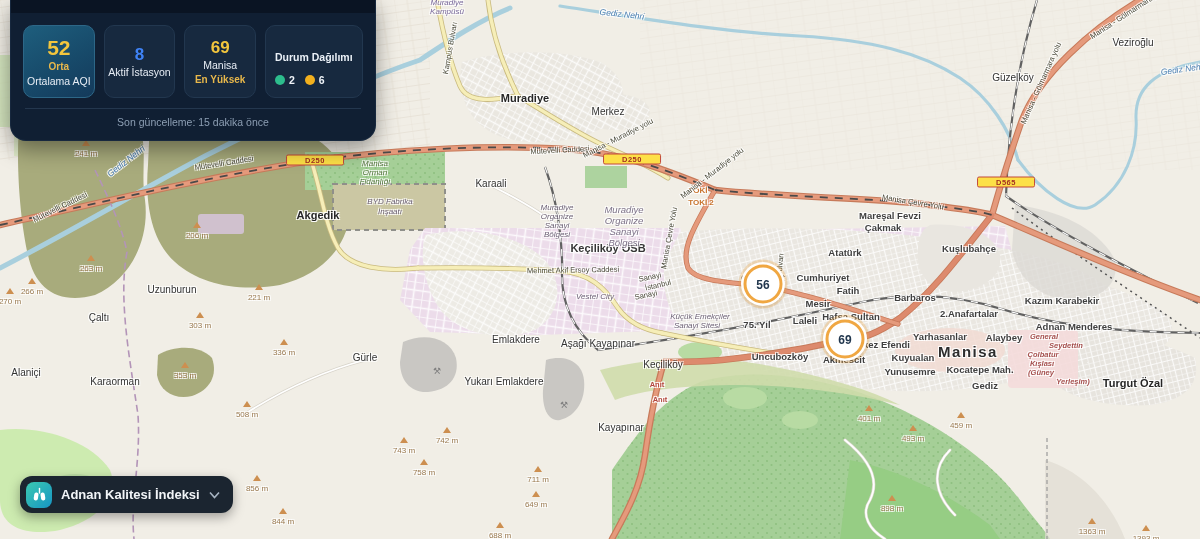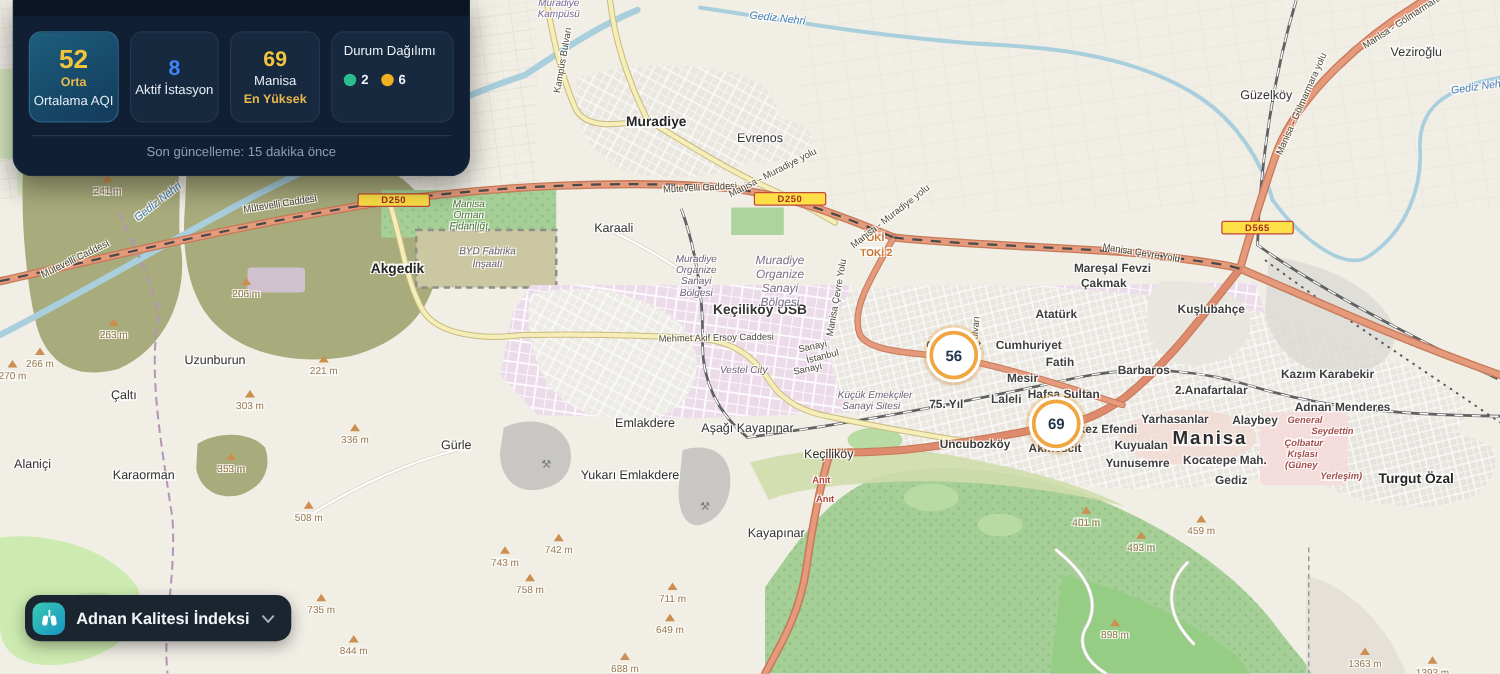--- a/index.html
+++ b/index.html
@@ -39,21 +39,21 @@
   .cards{display:flex;gap:9px;padding:12px 12px 0 12px;text-align:right;}
   .card{flex:1;height:73px;background:#17293f;border:1px solid #22374f;border-radius:10px;
       display:flex;flex-direction:column;align-items:center;justify-content:center;gap:3px;box-sizing:border-box;}
   .card.hl{background:linear-gradient(150deg,#1e5e7d 0%,#174a6a 55%,#143a5b 100%);border-color:#2d6787;}
   .card .v{font-size:21px;font-weight:700;line-height:1;}
   .card .v.sm{font-size:17px;}
   .yellow{color:#f2c53d;} .blue{color:#3f83f7;} .amber{color:#e2aa3f;}
   .card .l1{font-size:10px;color:#e8b84b;font-weight:600;}
   .card .lw{font-size:10.5px;color:#e7edf5;}
   .card.dist{align-items:flex-start;justify-content:flex-start;padding:9px 9px;flex:1.12;}
-  .card.dist .ttl{font-size:10.5px;font-weight:400;color:#eaf0f7;line-height:1.25;}
+  .card.dist .ttl{font-size:10.5px;font-weight:700;color:#eaf0f7;line-height:1.25;margin-top:16px;}
   .legend{display:flex;gap:10px;margin-top:7px;align-items:center;}
   .leg{display:flex;align-items:center;gap:4px;font-size:10.5px;font-weight:700;color:#f0f4f9;}
   .dot{width:10px;height:10px;border-radius:50%;display:inline-block;}
   .divider{margin:10px 14px 0 14px;border-top:1px solid #24374e;}
   .updated{text-align:center;color:#8d9fb4;font-size:10.5px;padding-top:7px;}
   
   .pill{position:absolute;left:20px;top:476px;height:37px;background:#1b2530;border-radius:12px;
       display:flex;align-items:center;gap:9px;padding:0 13px 0 6px;box-shadow:0 4px 12px rgba(0,0,0,.35);cursor:pointer;}
   .pill-icon{width:26px;height:26px;border-radius:8px;background:linear-gradient(135deg,#3bc9b1 0%,#1795c4 100%);
       display:flex;align-items:center;justify-content:center;}
@@ -207,21 +207,21 @@
     <path d="M0,225 C90,205 190,180 310,161 C400,148 500,145 565,149 C615,152 655,165 715,190" fill="none" stroke="#4a4a4a" stroke-width="1.8" stroke-dasharray="8,7"></path>
     <path d="M715,190 C770,196 860,198 915,203 C950,208 975,210 992,215" fill="none" stroke="#4a4a4a" stroke-width="1.8" stroke-dasharray="8,7"></path>
   </svg>
 
   <div id="labels-layer">
       <div class="ml city" style="left: 968px; top: 351px;">Manisa</div>
       <div class="ml town" style="left: 525px; top: 98px;">Muradiye</div>
       <div class="ml town" style="left: 318px; top: 215px;">Akgedik</div>
       <div class="ml town" style="left: 1133px; top: 383px;">Turgut Özal</div>
       <div class="ml osb" style="left: 608px; top: 248px;">Keçiliköy OSB</div>
-      <div class="ml village" style="left: 608px; top: 111px;">Evrenos</div>
+      <div class="ml village" style="left: 608px; top: 111px;">Merkez</div>
       <div class="ml village" style="left: 491px; top: 183px;">Karaali</div>
       <div class="ml village" style="left: 172px; top: 289px;">Uzunburun</div>
       <div class="ml village" style="left: 99px; top: 317px;">Çaltı</div>
       <div class="ml village" style="left: 26px; top: 372px;">Alaniçi</div>
       <div class="ml village" style="left: 115px; top: 381px;">Karaorman</div>
       <div class="ml village" style="left: 365px; top: 357px;">Gürle</div>
       <div class="ml village" style="left: 516px; top: 339px;">Emlakdere</div>
       <div class="ml village" style="left: 504px; top: 381px;">Yukarı Emlakdere</div>
       <div class="ml village" style="left: 598px; top: 343px;">Aşağı Kayapınar</div>
       <div class="ml village" style="left: 663px; top: 364px;">Keçiliköy</div>
@@ -328,21 +328,21 @@
       <div class="ml elev" style="left: 424px; top: 472px;">758 m</div>
       <div class="pk-tri" style="left: 538px; top: 469px;"></div>
       <div class="ml elev" style="left: 538px; top: 479px;">711 m</div>
       <div class="pk-tri" style="left: 536px; top: 494px;"></div>
       <div class="ml elev" style="left: 536px; top: 504px;">649 m</div>
       <div class="pk-tri" style="left: 500px; top: 525px;"></div>
       <div class="ml elev" style="left: 500px; top: 535px;">688 m</div>
       <div class="pk-tri" style="left: 283px; top: 511px;"></div>
       <div class="ml elev" style="left: 283px; top: 521px;">844 m</div>
       <div class="pk-tri" style="left: 257px; top: 478px;"></div>
-      <div class="ml elev" style="left: 257px; top: 488px;">735 m</div>
+      <div class="ml elev" style="left: 257px; top: 488px;">856 m</div>
       <div class="pk-tri" style="left: 892px; top: 498px;"></div>
       <div class="ml elev" style="left: 892px; top: 508px;">898 m</div>
       <div class="pk-tri" style="left: 869px; top: 408px;"></div>
       <div class="ml elev" style="left: 869px; top: 418px;">401 m</div>
       <div class="pk-tri" style="left: 961px; top: 415px;"></div>
       <div class="ml elev" style="left: 961px; top: 425px;">459 m</div>
       <div class="pk-tri" style="left: 913px; top: 428px;"></div>
       <div class="ml elev" style="left: 913px; top: 438px;">493 m</div>
       <div class="pk-tri" style="left: 1092px; top: 521px;"></div>
       <div class="ml elev" style="left: 1092px; top: 531px;">1363 m</div>

